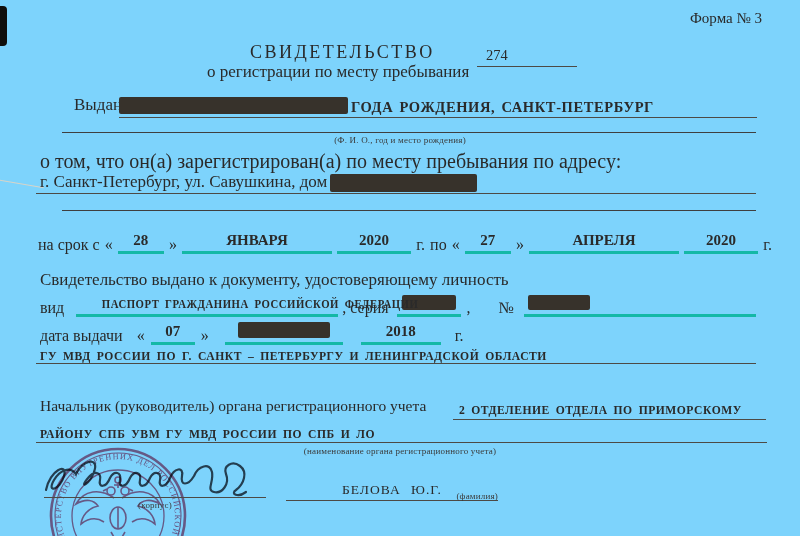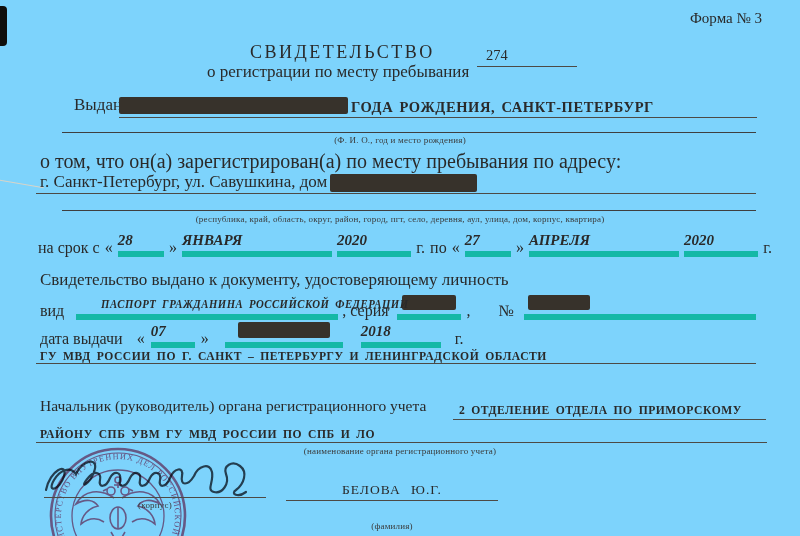--- a/index.html
+++ b/index.html
@@ -9,21 +9,21 @@
     font-family:"Liberation Serif","DejaVu Serif",serif;
   }
   .abs{position:absolute;white-space:nowrap;}
   .rule{position:absolute;height:0;border-top:1px solid #4d4a45;}
   .cap{position:absolute;font-size:9px;color:#3a3a3a;text-align:center;letter-spacing:0.2px;white-space:nowrap;}
   .bar{position:absolute;background:#37322b;border-radius:2px;}
   .inbox{display:block;background:#37322b;border-radius:2px;}
   .cond{display:inline-block;font-weight:bold;font-size:13.5px;letter-spacing:0.6px;word-spacing:3px;
         transform:scaleX(.86);transform-origin:0 100%;white-space:nowrap;}
   .cond.center-origin{transform-origin:50% 100%;}
-  .cell{border-bottom:6px solid #14b8a6;padding-bottom:2px;font-style:italic;}
+  .cell{border-bottom:3px solid #14b8a6;text-align:center;padding-bottom:2px;}
   .frow{position:absolute;display:flex;align-items:flex-end;}
 
   .form-label{top:10px;right:38px;font-size:15px;}
   .title{top:42px;left:250px;font-size:18px;letter-spacing:2.5px;}
   .cert-number{top:47px;left:486px;font-size:14.5px;}
   .r-number{top:66px;left:477px;width:100px;}
   .subtitle{top:62px;left:207px;font-size:17px;}
 
   .issued-label{top:95px;left:74px;font-size:17px;}
   .issued-bar{top:97px;left:119px;width:229px;height:17px;}
@@ -76,21 +76,21 @@
   .chief-value2{top:424px;left:40px;}
   .r-chief2{top:442px;left:36px;width:731px;}
   .cap-reg{top:446px;left:0;width:800px;}
 
   .stamp{left:34px;top:432px;mix-blend-mode:multiply;}
   .signature{left:40px;top:446px;mix-blend-mode:multiply;}
   .r-sign{top:497px;left:44px;width:222px;}
   .cap-sign{top:500px;left:44px;width:222px;}
   .surname{top:482px;left:286px;width:212px;text-align:center;font-size:13.5px;letter-spacing:1px;word-spacing:6px;}
   .r-surname{top:500px;left:286px;width:212px;}
-  .cap-surname{top:521px;left:286px;width:212px;}
+  .cap-surname{top:491px;left:286px;width:212px;text-align:right;}
 
   .art1{position:absolute;left:0;top:6px;width:7px;height:40px;background:#0f0e0c;border-radius:0 4px 4px 0;}
   .scratch{position:absolute;left:-6px;top:183px;width:50px;height:0;border-top:1px solid #d8d4c8;transform:rotate(10deg);}
 </style>
 </head>
 <body>
 
 <div class="page">
 
   <div class="art1"></div>
@@ -109,21 +109,20 @@
   <div class="rule r-issued"></div>
   <div class="rule r-hr1"></div>
   <div class="cap cap-fio">(Ф. И. О., год и место рождения)</div>
 
   <div class="abs statement">о том, что он(а) зарегистрирован(а) по месту пребывания по адресу:</div>
 
   <div class="abs address-text">г. Санкт-Петербург, ул. Савушкина, дом</div>
   <div class="bar address-bar"></div>
   <div class="rule r-address"></div>
   <div class="rule r-hr2"></div>
-  <div class="cap cap-address">(республика, край, область, округ, район, город, пгт, село, деревня, аул, улица, дом, корпус, квартира)</div>
 
   <div class="frow period-row">
     <span>на срок с</span>
     <span>«</span>
     <span class="cell c-day val">28</span>
     <span>»</span>
     <span class="cell c-month val">ЯНВАРЯ</span>
     <span class="cell c-year val">2020</span>
     <span>г.</span>
     <span>по</span>

